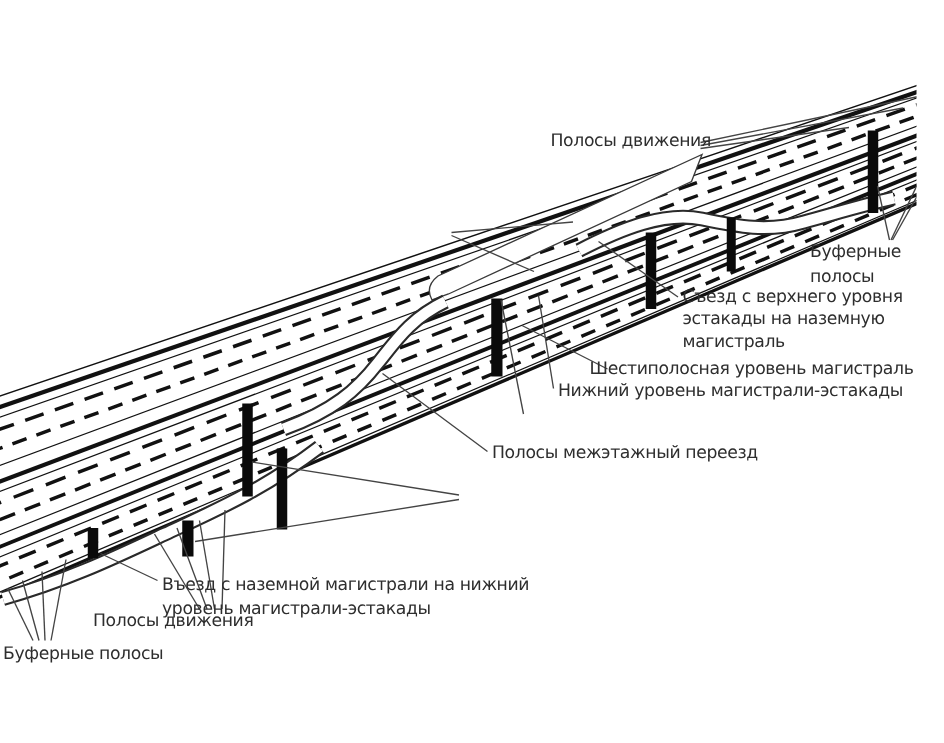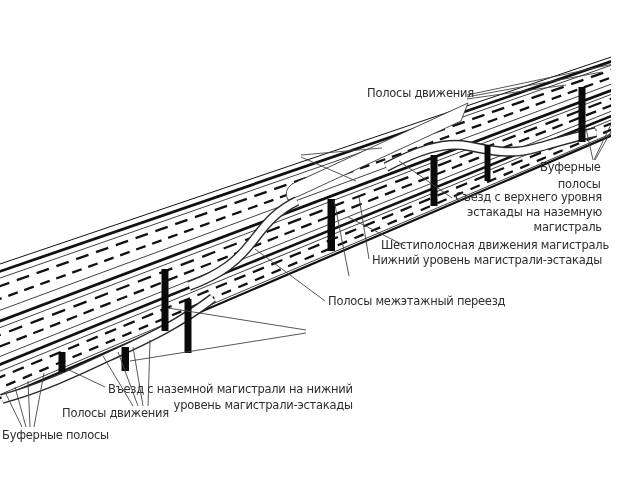--- a/index.html
+++ b/index.html
@@ -1,19 +1,18 @@
 <!DOCTYPE html>
 <html><head>
 <meta charset="utf-8">
 <style>
   html,body{margin:0;padding:0;background:#fff;}
   .stage{
     position:relative;width:611px;height:495px;background:#fff;overflow:hidden;
     font-family:"DejaVu Sans","Liberation Sans",sans-serif;
-    text-align:right;
   }
   .stage svg{position:absolute;left:0;top:0;}
   .lbl{
     position:absolute;
     font-size:11.5px;line-height:15px;letter-spacing:-0.25px;
     color:#2e2e2e;white-space:pre-line;
   }
   .lbl.lh17{line-height:17px;}
   .lbl.lh16{line-height:16px;}
 </style>
@@ -90,20 +89,20 @@
         <line x1="34" y1="427" x2="44" y2="373" stroke="#444444" stroke-width="0.9"></line>
       </g>
     </svg>
 
   <div class="lbl" style="left:367px;top:86px">Полосы движения</div>
   <div class="lbl" style="left:455px;top:190px">Съезд с верхнего уровня
 эстакады на наземную
 магистраль</div>
   <div class="lbl lh17" style="left:540px;top:159px">Буферные
 полосы</div>
-  <div class="lbl" style="right:2px;top:238px">Шестиполосная движения магистраль</div>
+  <div class="lbl" style="right:2px;top:238px">Шестиполосная уровень магистраль</div>
   <div class="lbl" style="left:372px;top:253px">Нижний уровень магистрали-эстакады</div>
   <div class="lbl" style="left:328px;top:294px">Полосы межэтажный переезд</div>
   <div class="lbl lh16" style="left:108px;top:381px">Въезд с наземной магистрали на нижний
 уровень магистрали-эстакады</div>
   <div class="lbl" style="left:62px;top:406px">Полосы движения</div>
   <div class="lbl" style="left:2px;top:428px">Буферные полосы</div>
 </div>
 
 </body></html>

